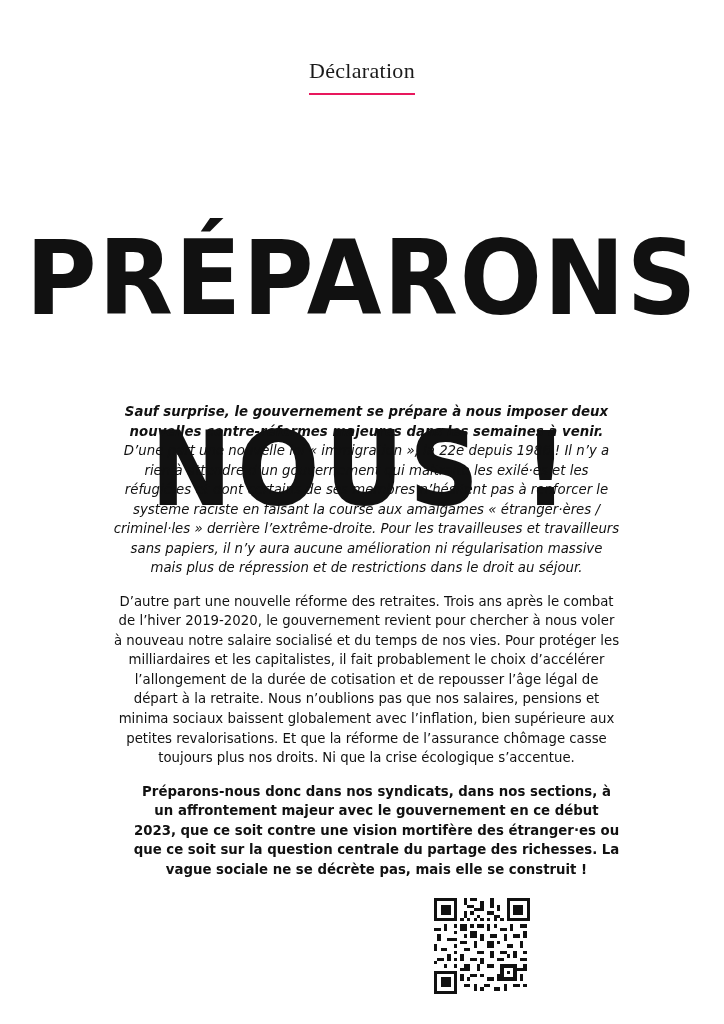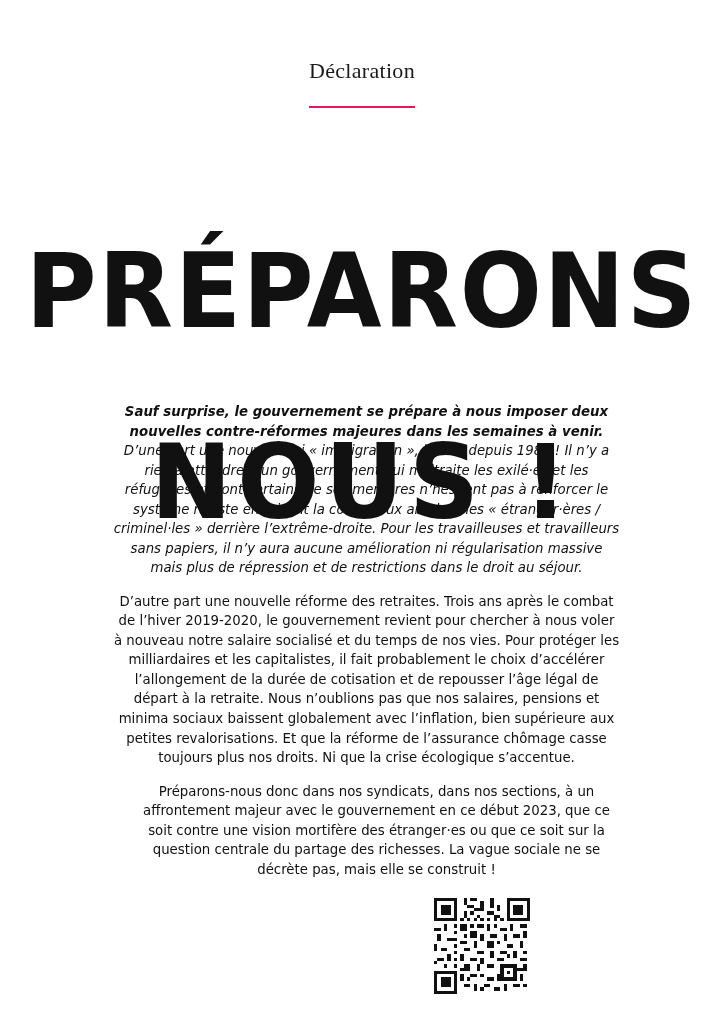--- a/index.html
+++ b/index.html
@@ -26,21 +26,21 @@
   .kicker-wrap {
     text-align: center;
     padding-top: 58px;
   }
   .kicker {
     display: inline-block;
     font-family: "Liberation Serif", serif;
     font-size: 22px;
     letter-spacing: 0.3px;
     color: #1a1a1a;
-    padding-bottom: 22px;
+    padding-bottom: 9px;
     border-bottom: 2.5px solid #e8185d;
   }
 
   
   .title {
     margin: 40px 0 0 0;
     text-align: center;
     font-family: "DejaVu Sans", sans-serif;
     font-weight: 700;
     font-size: 104px;
@@ -70,21 +70,21 @@
     font-size: 13.3px;
     line-height: 1.47;
     margin: 0 0 14px 0;
     text-align: center;
     color: #111111;
   }
   .para.italic {
     font-style: italic;
   }
   .para.bold {
-    font-weight: 400;
+    font-weight: 700;
     margin-left: 20px;
   }
   .lead-strong {
     font-weight: 700;
     font-style: italic;
   }
   .lead-rest {
     font-style: italic;
     font-weight: 400;
   }

